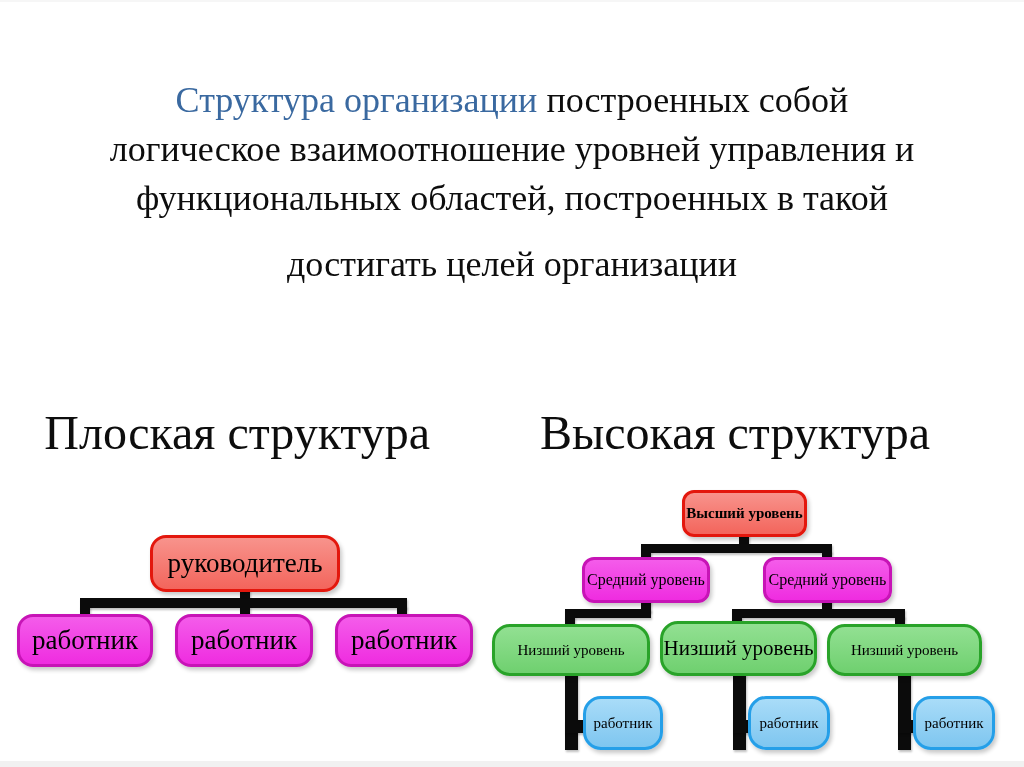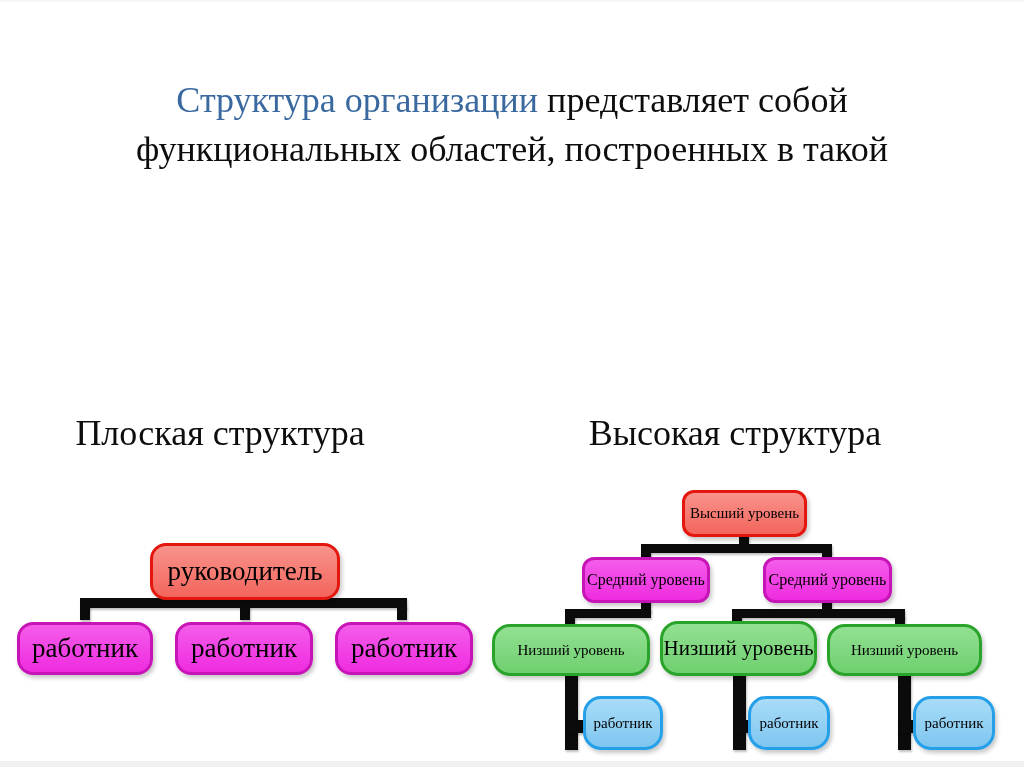--- a/index.html
+++ b/index.html
@@ -6,45 +6,47 @@
   .slide{position:relative;width:1024px;height:767px;background:#ffffff;overflow:hidden;
          font-family:"Liberation Serif",serif;color:#0d0d0d;}
   .edge-top{position:absolute;left:0;top:0;width:1024px;height:2px;background:#f6f6f6;}
   .edge-bottom{position:absolute;left:0;top:761px;width:1024px;height:6px;background:#f1f1f1;}
 
   .title{position:absolute;left:0;top:76px;width:1024px;text-align:center;
          font-size:36px;line-height:49px;white-space:nowrap;}
   .title .link{color:#3A69A0;text-underline-offset:5px;cursor:pointer;}
   .tl-last{margin-top:17px;}
 
-  .heading{position:absolute;top:411px;font-size:36px;line-height:44px;text-align:center;white-space:nowrap;}
+  .heading{position:absolute;top:411px;font-size:48px;line-height:44px;text-align:right;white-space:nowrap;}
   .heading-flat{left:10px;width:420px;}
   .heading-tall{left:540px;width:390px;}
 
   .box{position:absolute;box-sizing:border-box;display:flex;align-items:center;justify-content:center;
        text-align:center;color:#000;z-index:2;border-style:solid;border-width:3px;
        box-shadow:2px 3px 4px rgba(0,0,0,0.22);white-space:nowrap;}
-  .r16{border-radius:16px;margin-top:8px;} .r12{border-radius:12px;} .r14{border-radius:18px;}
+  .r16{border-radius:16px;} .r12{border-radius:12px;} .r14{border-radius:18px;}
   .lv-red{background:linear-gradient(#f8938c,#f3655c);border-color:#E3170D;}
   .lv-mag{background:linear-gradient(#f45cea,#ef2ce0);border-color:#C714B6;}
   .lv-grn{background:linear-gradient(#92e092,#6fd06f);border-color:#29A329;}
   .lv-blu{background:linear-gradient(#a9dcf8,#7ec6f0);border-color:#259FE8;}
 
   .conn{position:absolute;background:#0b0b0b;z-index:1;box-shadow:1px 2px 2px rgba(0,0,0,0.25);}
 </style>
 </head>
 <body>
 
 <div class="slide">
   <div class="edge-top"></div>
   <div class="edge-bottom"></div>
 
   <div class="title">
-    <div><span class="link">Структура организации</span><span> представляет собой</span></div>
+    <div><span class="link">Структура организации</span><span> построенных собой</span></div>
+    <div>логическое взаимоотношение уровней управления и</div>
     <div>функциональных областей, построенных в такой</div>
+    <div class="tl-last">достигать целей организации</div>
   </div>
 
   <div class="heading heading-flat">Плоская структура</div>
   <div class="heading heading-tall">Высокая структура</div>
 
   <div class="conn" style="left:240px;top:588px;width:10px;height:14px;"></div>
   <div class="conn" style="left:80px;top:598px;width:327px;height:10px;"></div>
   <div class="conn" style="left:80px;top:606px;width:10px;height:14px;"></div>
   <div class="conn" style="left:240px;top:606px;width:10px;height:14px;"></div>
   <div class="conn" style="left:397px;top:606px;width:10px;height:14px;"></div>
@@ -75,21 +77,21 @@
   <div class="conn" style="left:732px;top:616px;width:10px;height:12px;"></div>
   <div class="conn" style="left:895px;top:616px;width:10px;height:12px;"></div>
 
   <div class="conn" style="left:565px;top:672px;width:13px;height:78px;"></div>
   <div class="conn" style="left:565px;top:720px;width:22px;height:13px;"></div>
   <div class="conn" style="left:733px;top:672px;width:13px;height:78px;"></div>
   <div class="conn" style="left:733px;top:720px;width:22px;height:13px;"></div>
   <div class="conn" style="left:898px;top:672px;width:13px;height:78px;"></div>
   <div class="conn" style="left:898px;top:720px;width:22px;height:13px;"></div>
 
-  <div class="box lv-red r12" style="left:682px;top:490px;width:125px;height:47px;font-size:15px;">
+  <div class="box lv-red r12" style="left:682px;top:490px;width:125px;height:47px;font-size:15px;font-weight:bold;">
       <span>Высший уровень</span>
     </div>
   <div class="box lv-mag r12" style="left:582px;top:557px;width:128px;height:46px;font-size:16px;">
       <span>Средний уровень</span>
     </div>
   <div class="box lv-mag r12" style="left:763px;top:557px;width:129px;height:46px;font-size:16px;">
       <span>Средний уровень</span>
     </div>
   <div class="box lv-grn r14" style="left:492px;top:624px;width:158px;height:52px;font-size:15px;">
       <span>Низший уровень</span>

